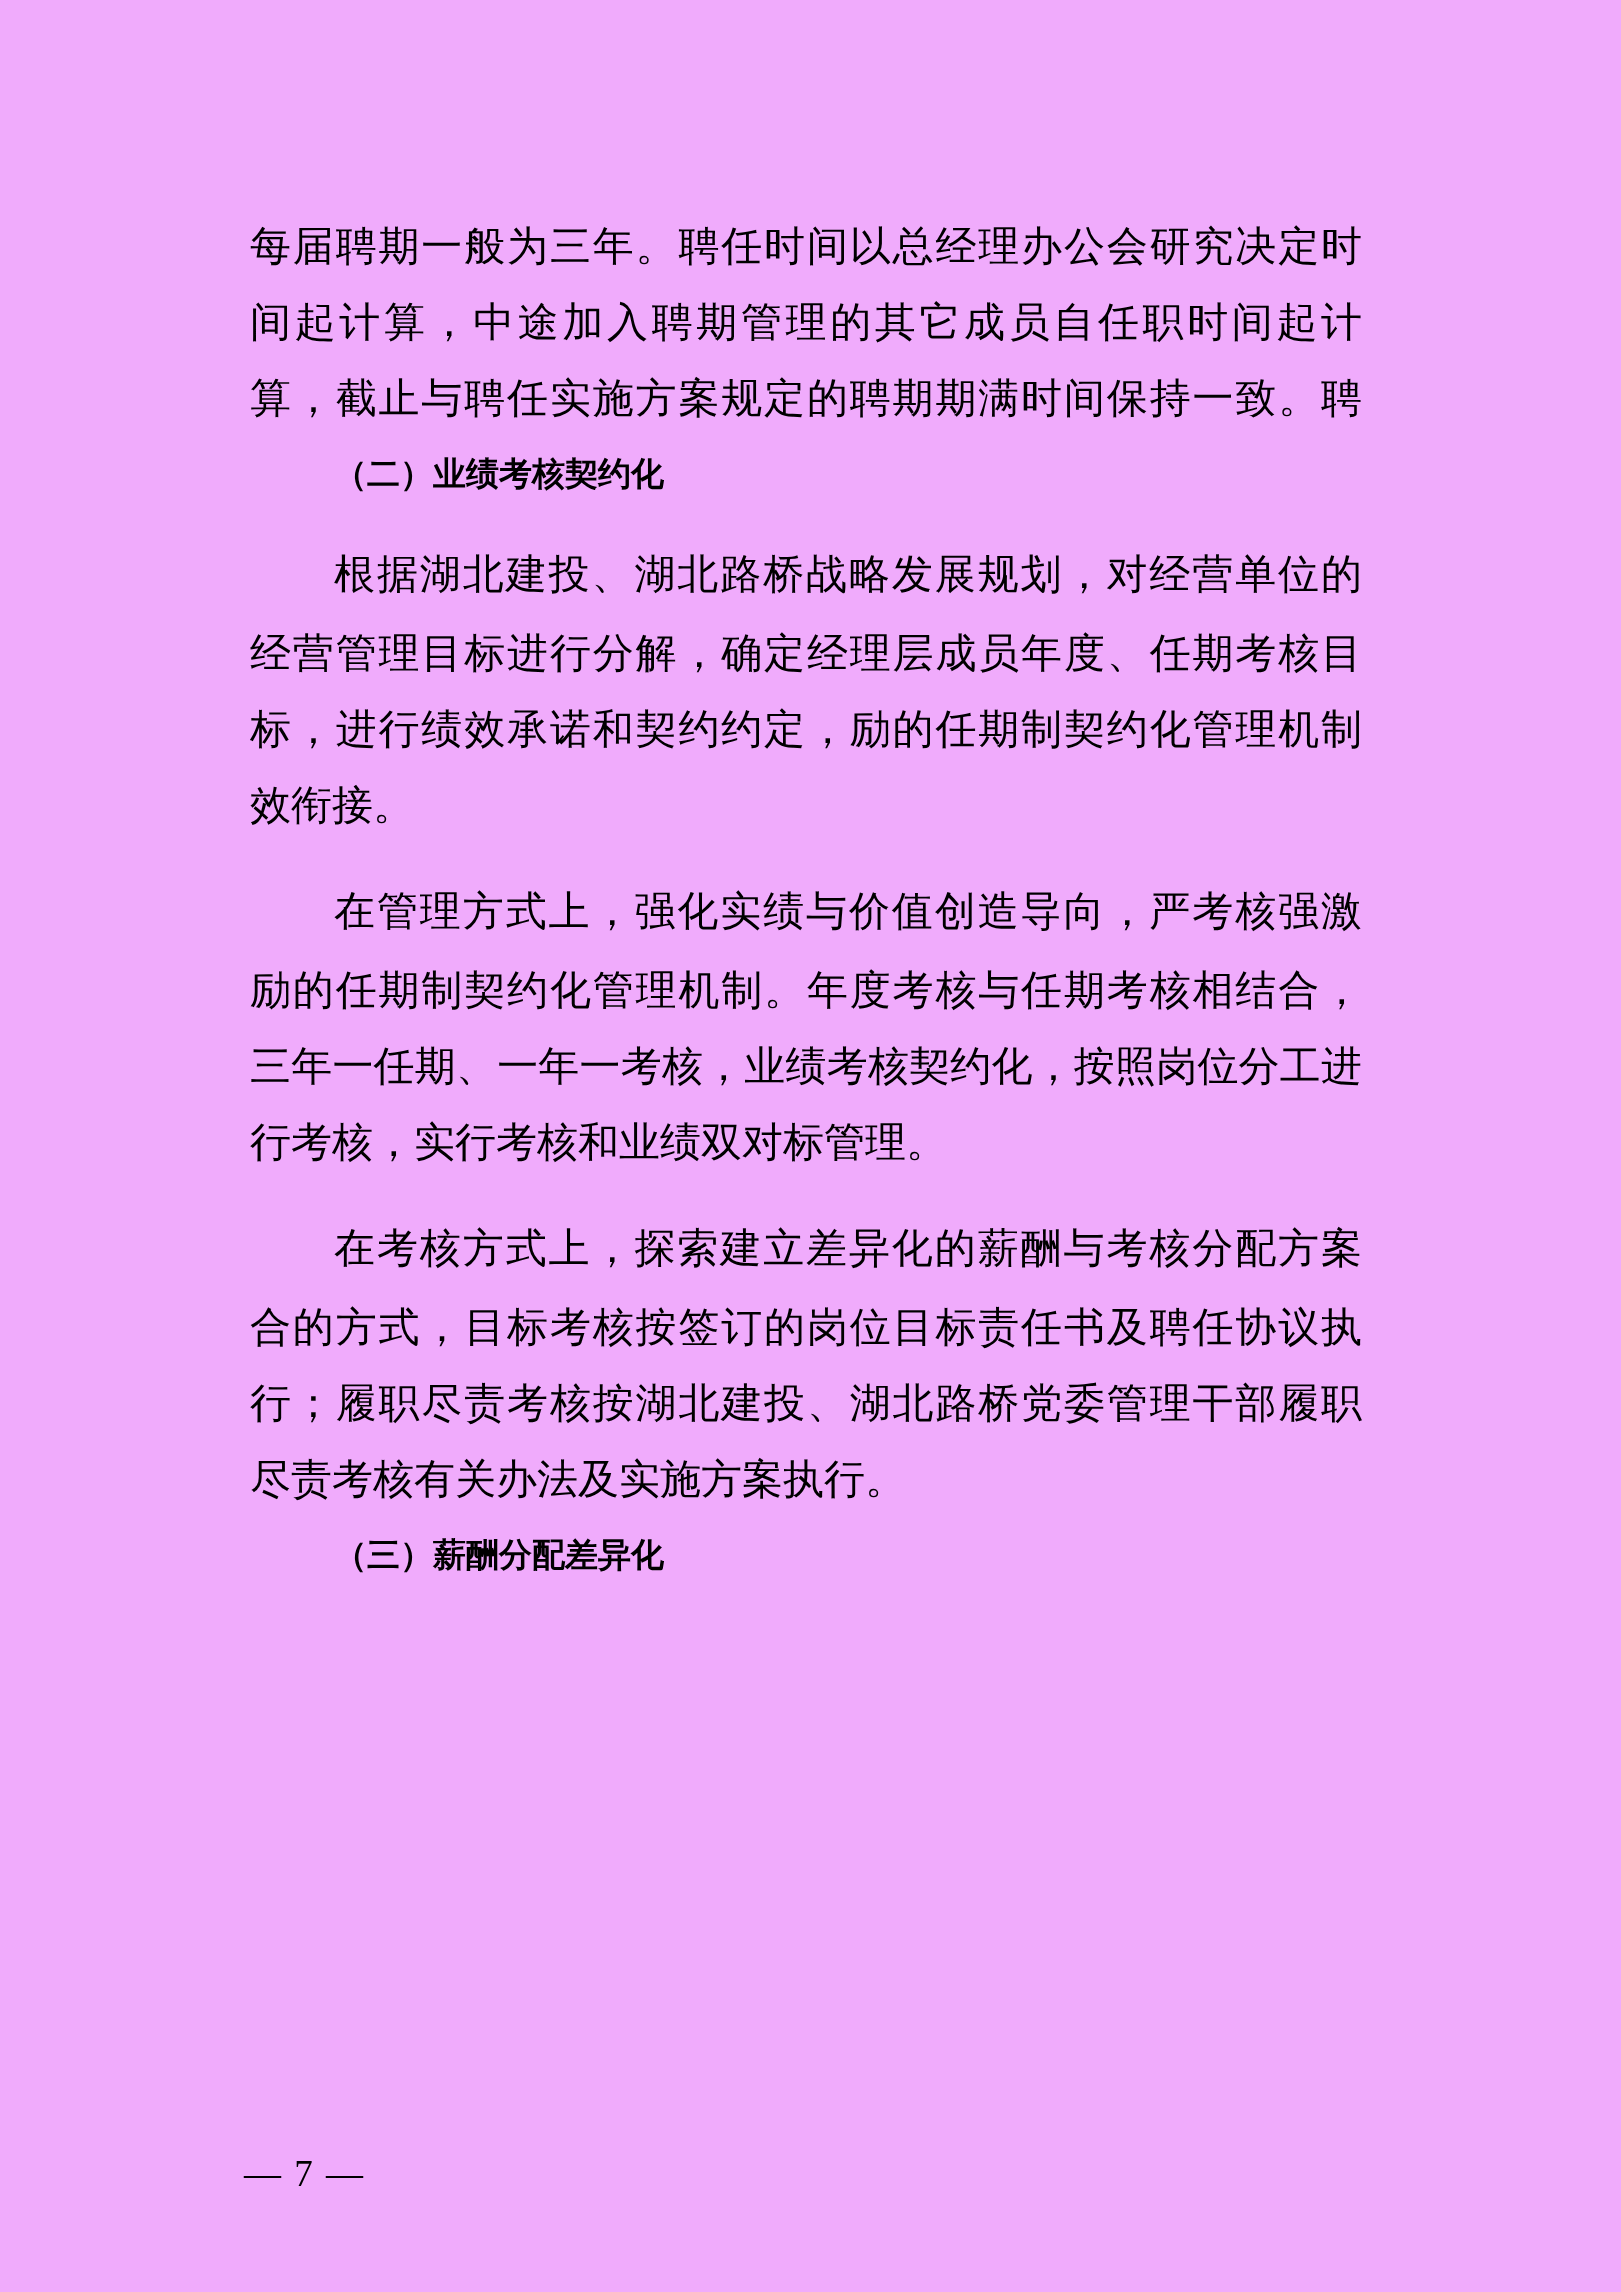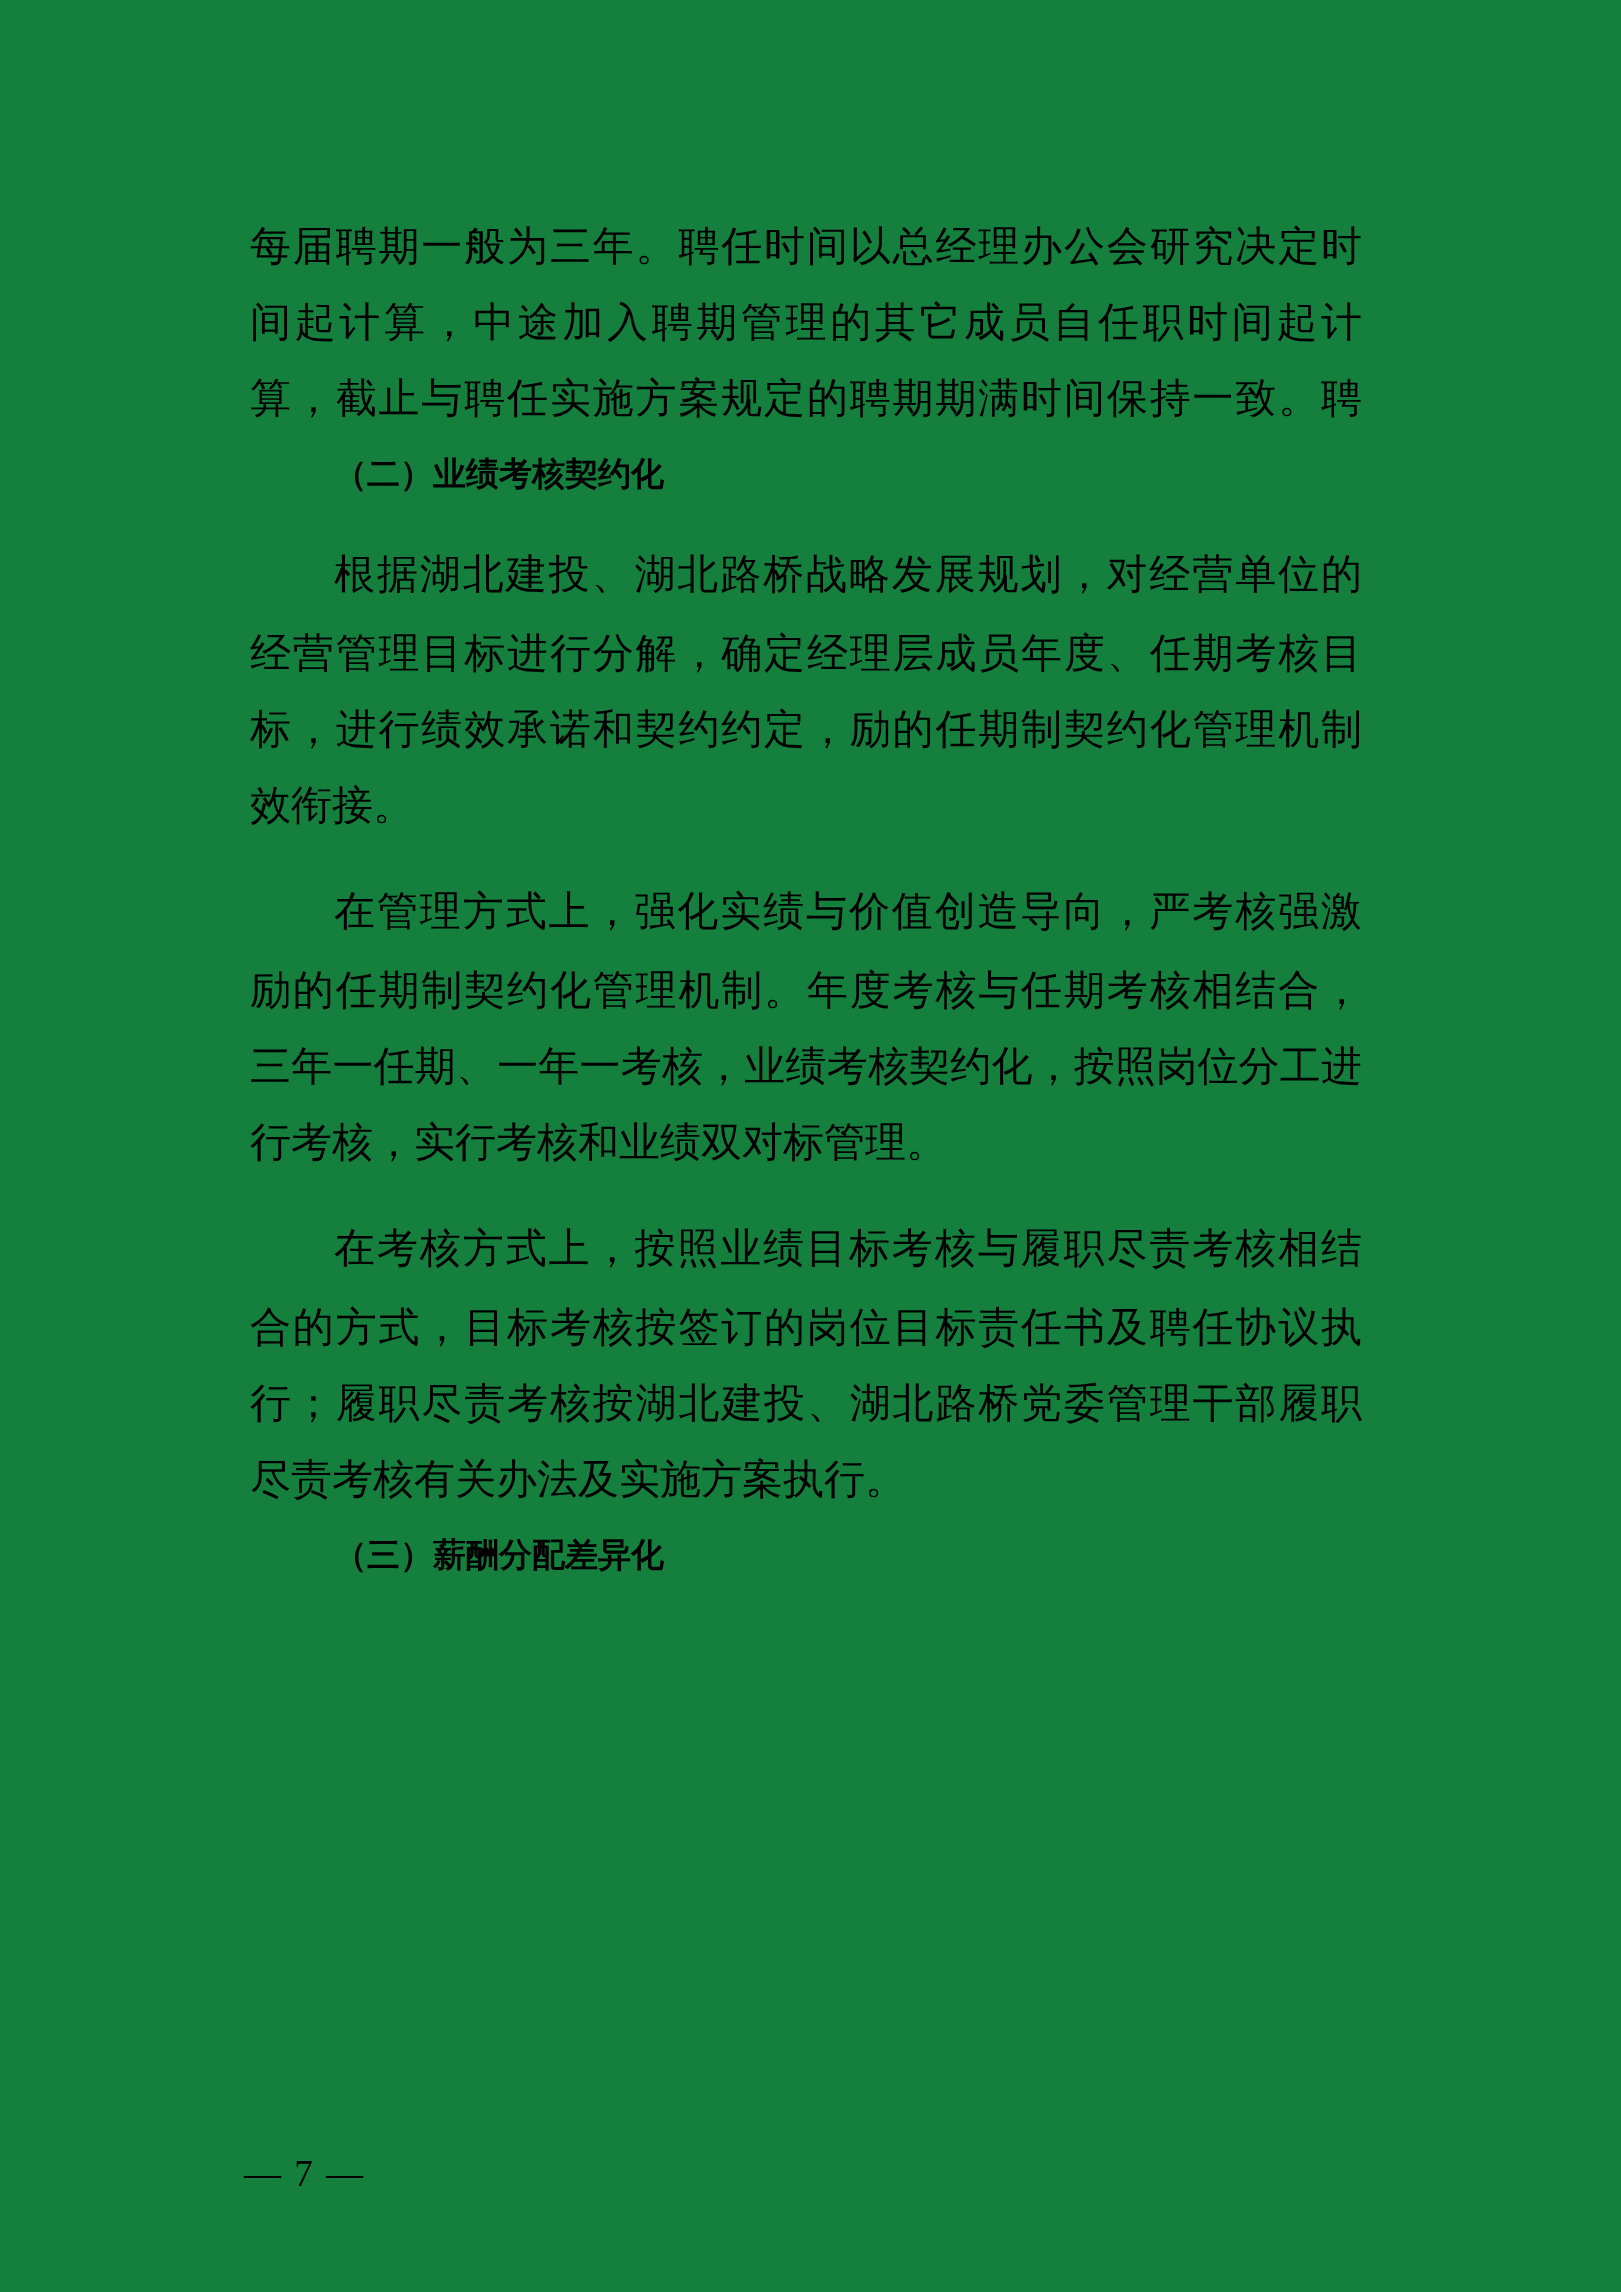--- a/index.html
+++ b/index.html
@@ -7,21 +7,21 @@
     width: 1621px;
     height: 2293px;
     position: relative;
     background: #ffffff;
     color: #000000;
     font-family: "Liberation Serif", "DejaVu Serif", serif;
   }
   .page {
     position: absolute;
     inset: 0;
-    background: #15803d;
+    background: #f0abfc;
     overflow: hidden;
   }
   .content {
     position: absolute;
     left: 250px;
     top: 208px;
     width: 1112px;
     font-size: 41px;
     line-height: 76px;
   }
@@ -78,21 +78,21 @@
     </section>
 
     <section class="para gap">
       <div class="line just indent">在管理方式上，强化实绩与价值创造导向，严考核强激</div>
       <div class="line just">励的任期制契约化管理机制。年度考核与任期考核相结合，</div>
       <div class="line just">三年一任期、一年一考核，业绩考核契约化，按照岗位分工进</div>
       <div class="line end">行考核，实行考核和业绩双对标管理。</div>
     </section>
 
     <section class="para gap">
-      <div class="line just indent">在考核方式上，按照业绩目标考核与履职尽责考核相结</div>
+      <div class="line just indent">在考核方式上，探索建立差异化的薪酬与考核分配方案</div>
       <div class="line just">合的方式，目标考核按签订的岗位目标责任书及聘任协议执</div>
       <div class="line just">行；履职尽责考核按湖北建投、湖北路桥党委管理干部履职</div>
       <div class="line end">尽责考核有关办法及实施方案执行。</div>
     </section>
 
     <h2 class="heading">（三）薪酬分配差异化</h2>
 
 
   </main>
 

